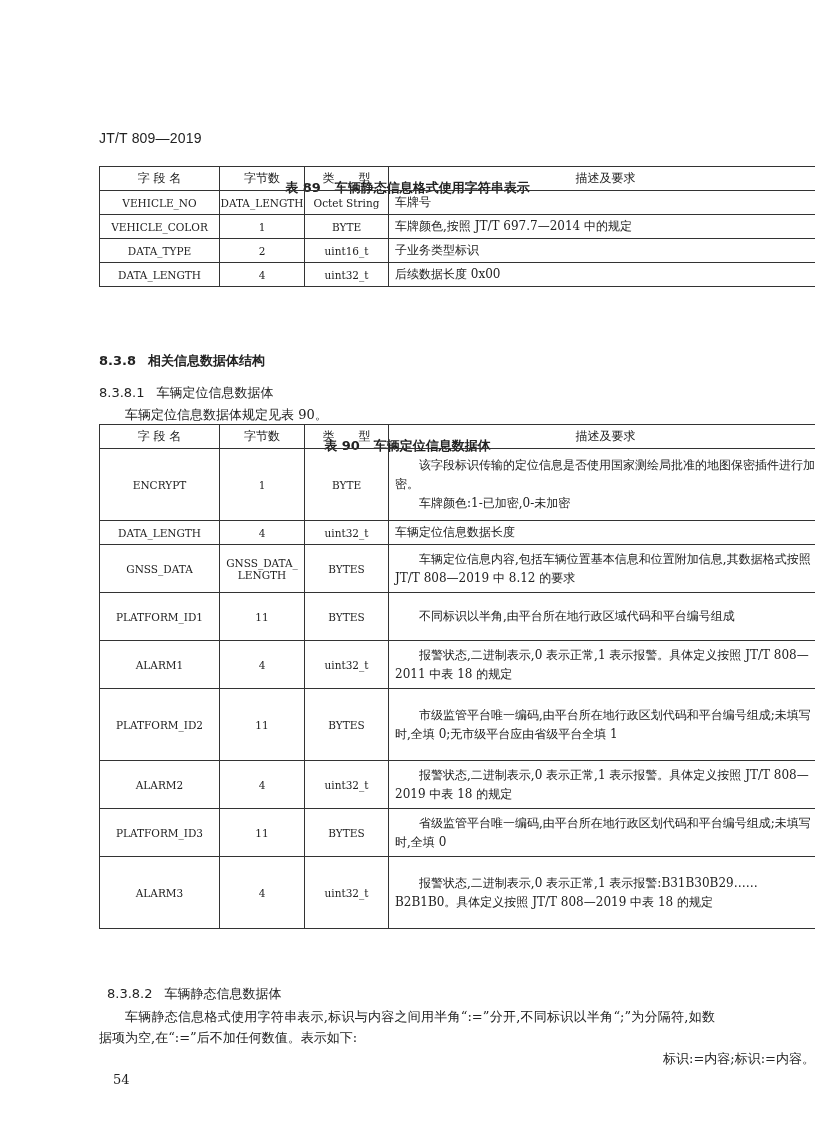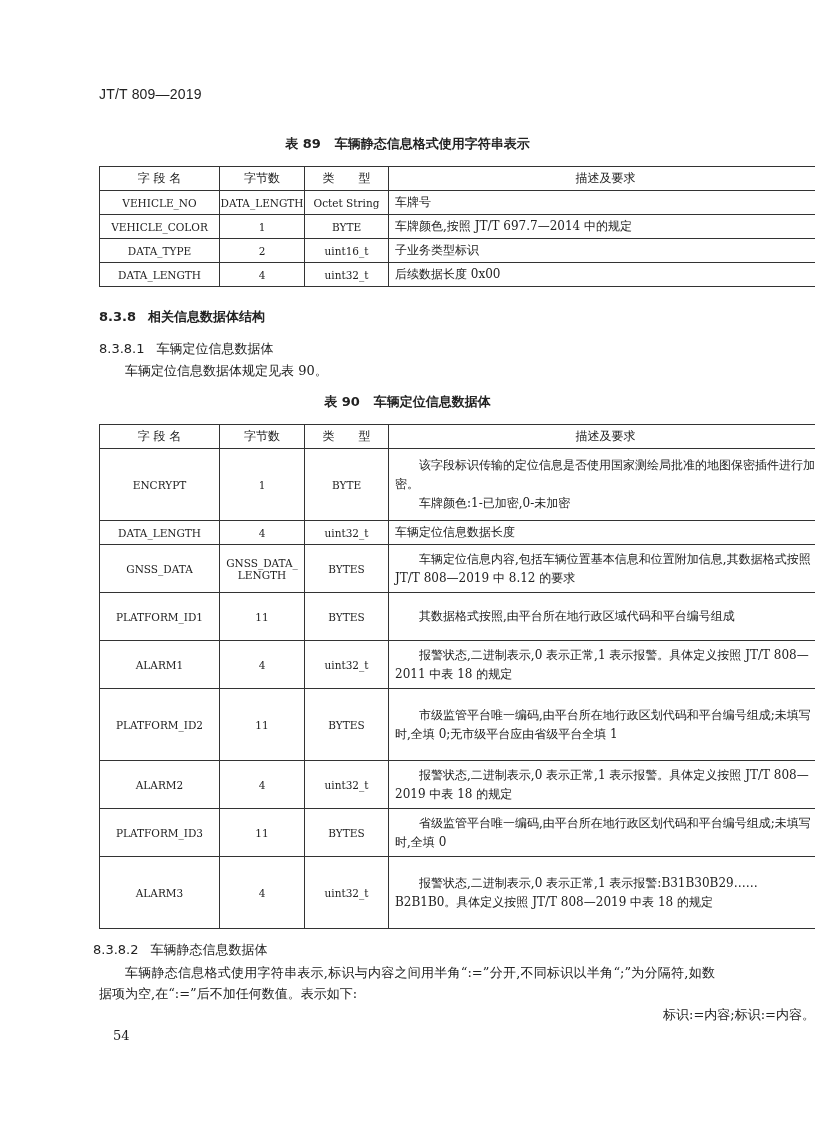--- a/index.html
+++ b/index.html
@@ -1,18 +1,18 @@
 <!DOCTYPE html>
 <html><head>
 <meta charset="utf-8">
 <style>
   html, body { margin: 0; padding: 0; background: #ffffff; }
   body { width: 815px; height: 1144px; position: relative; overflow: hidden;
          font-family: "DejaVu Serif", "Liberation Serif", serif; color: #222; }
-  .abs { position: absolute; }
+  .abs { position: absolute; margin-top: 44px; }
   .hdr { left: 99px; top: 86px; font-family: "Liberation Sans", "DejaVu Sans", sans-serif; font-size: 14px; letter-spacing: 0.2px; }
   .caption { left: 0; width: 815px; text-align: center; font-family: "DejaVu Sans", "Liberation Sans", sans-serif; font-size: 13px; font-weight: bold; }
   .caption .num { margin-right: 14px; }
   table.spec { position: absolute; left: 99px; width: 724px; border-collapse: collapse; table-layout: fixed; font-size: 11px; }
   table.spec td, table.spec th { border: 1px solid #333; padding: 0; font-weight: normal; }
   table.spec th { height: 23px; text-align: center; font-size: 12px; }
   table.spec td.c { text-align: center; font-size: 10.5px; }
   table.spec td.d { text-align: left; padding: 0 6px 0 6px; font-size: 12px; line-height: 19px; }
   table.spec td.d .ind { display: block; text-indent: 2em; }
   .col1 { width: 120px; } .col2 { width: 85px; } .col3 { width: 84px; } .col4 { width: auto; }
@@ -124,21 +124,21 @@
         <td class="c">BYTES</td>
         <td class="d">
           <span class="ind">车辆定位信息内容,包括车辆位置基本信息和位置附加信息,其数据格式按照 JT/T 808—2019 中 8.12 的要求</span>
         </td>
       </tr>
       <tr style="height: 48px;">
         <td class="c">PLATFORM_ID1</td>
         <td class="c">11</td>
         <td class="c">BYTES</td>
         <td class="d">
-          <span class="ind">其数据格式按照,由平台所在地行政区域代码和平台编号组成</span>
+          <span class="ind">不同标识以半角,由平台所在地行政区域代码和平台编号组成</span>
         </td>
       </tr>
       <tr style="height: 48px;">
         <td class="c">ALARM1</td>
         <td class="c">4</td>
         <td class="c">uint32_t</td>
         <td class="d">
           <span class="ind">报警状态,二进制表示,0 表示正常,1 表示报警。具体定义按照 JT/T 808—2011 中表 18 的规定</span>
         </td>
       </tr>
@@ -170,19 +170,19 @@
         <td class="c">ALARM3</td>
         <td class="c">4</td>
         <td class="c">uint32_t</td>
         <td class="d">
           <span class="ind">报警状态,二进制表示,0 表示正常,1 表示报警:B31B30B29……B2B1B0。具体定义按照 JT/T 808—2019 中表 18 的规定</span>
         </td>
       </tr>
     </tbody>
 </table>
 
-<div class="abs sec" style="left:93px; top:941px;">
+<div class="abs sec" style="left:107px; top:941px;">
   <span class="secnum">8.3.8.2</span><span style="font-family:'DejaVu Serif','Liberation Serif',serif;">车辆静态信息数据体</span>
 </div>
 <div class="abs body-text" style="left:99px; top:962px; width:616px; text-indent:2em; text-align:justify;">车辆静态信息格式使用字符串表示,标识与内容之间用半角“:=”分开,不同标识以半角“;”为分隔符,如数据项为空,在“:=”后不加任何数值。表示如下:</div>
 <div class="abs body-text" style="left:0; width:815px; text-align:right; top:1004px;">标识:=内容;标识:=内容。</div>
 
 <div class="abs pagenum">54</div>
 
 </body></html>

